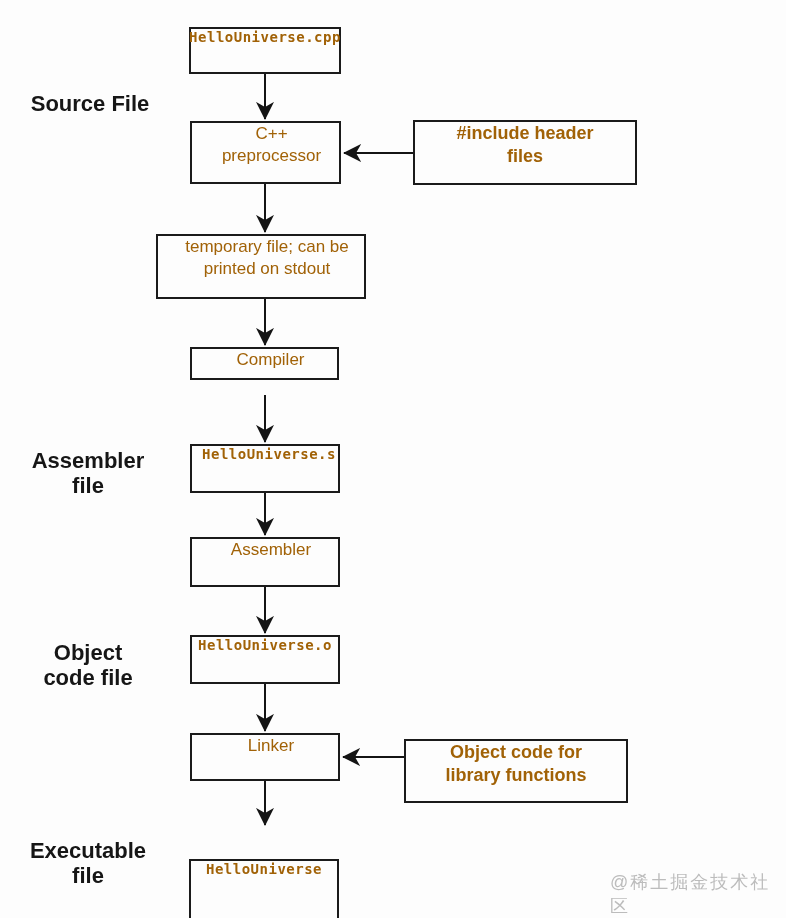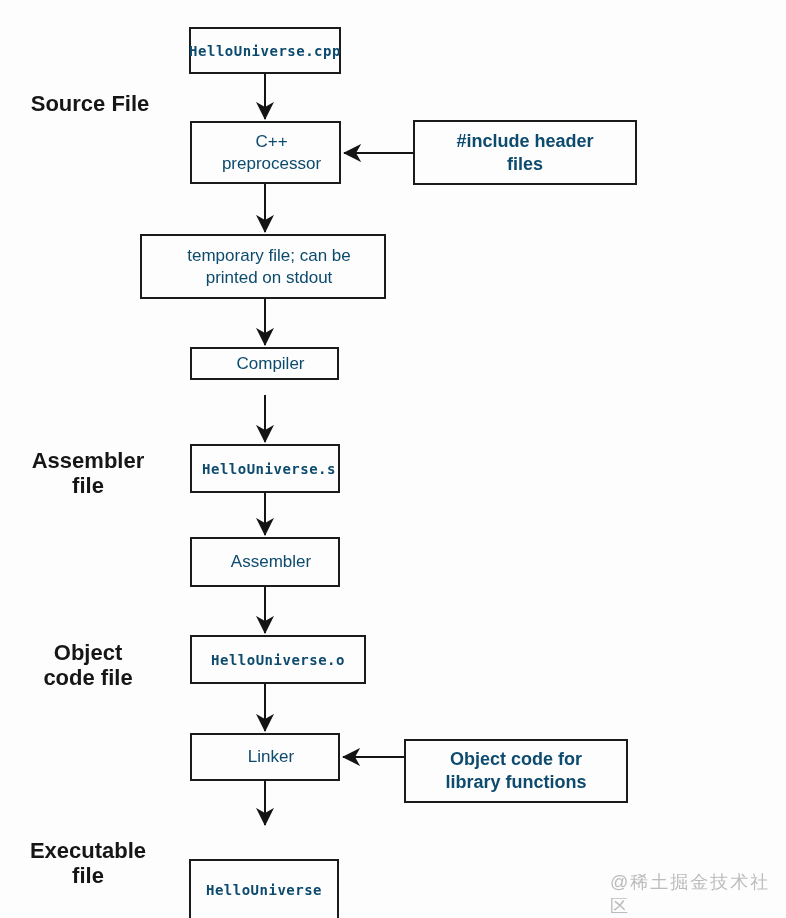--- a/index.html
+++ b/index.html
@@ -13,24 +13,23 @@
     height: 918px;
     background: #fdfdfd;
     overflow: hidden;
   }
   .node {
     position: absolute;
     box-sizing: border-box;
     border: 2px solid #1b1b1b;
     background: #fdfdfd;
     display: flex;
-    align-items: center;
     justify-content: center;
     text-align: center;
-    color: #0c4a6e;
+    color: #a16207;
   }
   .node .inner { display: block; }
   .sans-node { font-size: 17px; line-height: 22px; font-weight: 400; padding-left: 12px; }
   .bold-node { font-size: 18px; line-height: 23px; font-weight: 700; }
   .mono-node {
     font-family: "DejaVu Sans Mono", monospace;
     font-weight: 700;
     font-size: 14px;
     letter-spacing: 0.5px;
   }
@@ -102,37 +101,37 @@
   </div>
 
   <div class="node sans-node" style="left:190px; top:121px; width:151px; height:63px;">
     <span class="inner" style="max-width:120px;">C++ preprocessor</span>
   </div>
 
   <div class="node bold-node" style="left:413px; top:120px; width:224px; height:65px;">
     <span class="inner" style="max-width:160px;">#include header files</span>
   </div>
 
-  <div class="node sans-node" style="left:140px; top:234px; width:246px; height:65px;">
+  <div class="node sans-node" style="left:156px; top:234px; width:210px; height:65px;">
     <span class="inner" style="max-width:200px;">temporary file; can be printed on stdout</span>
   </div>
 
   <div class="node sans-node" style="left:190px; top:347px; width:149px; height:33px;">
     <span class="inner">Compiler</span>
   </div>
 
   <div class="node mono-node" style="left:190px; top:444px; width:150px; height:49px;padding-left:8px;">
     <span class="inner">HelloUniverse.s</span>
   </div>
 
   <div class="node sans-node" style="left:190px; top:537px; width:150px; height:50px;">
     <span class="inner">Assembler</span>
   </div>
 
-  <div class="node mono-node" style="left:190px; top:635px; width:176px; height:49px;">
+  <div class="node mono-node" style="left:190px; top:635px; width:150px; height:49px;">
     <span class="inner">HelloUniverse.o</span>
   </div>
 
   <div class="node sans-node" style="left:190px; top:733px; width:150px; height:48px;">
     <span class="inner">Linker</span>
   </div>
 
   <div class="node bold-node" style="left:404px; top:739px; width:224px; height:64px;">
     <span class="inner" style="max-width:180px;">Object code for library functions</span>
   </div>

